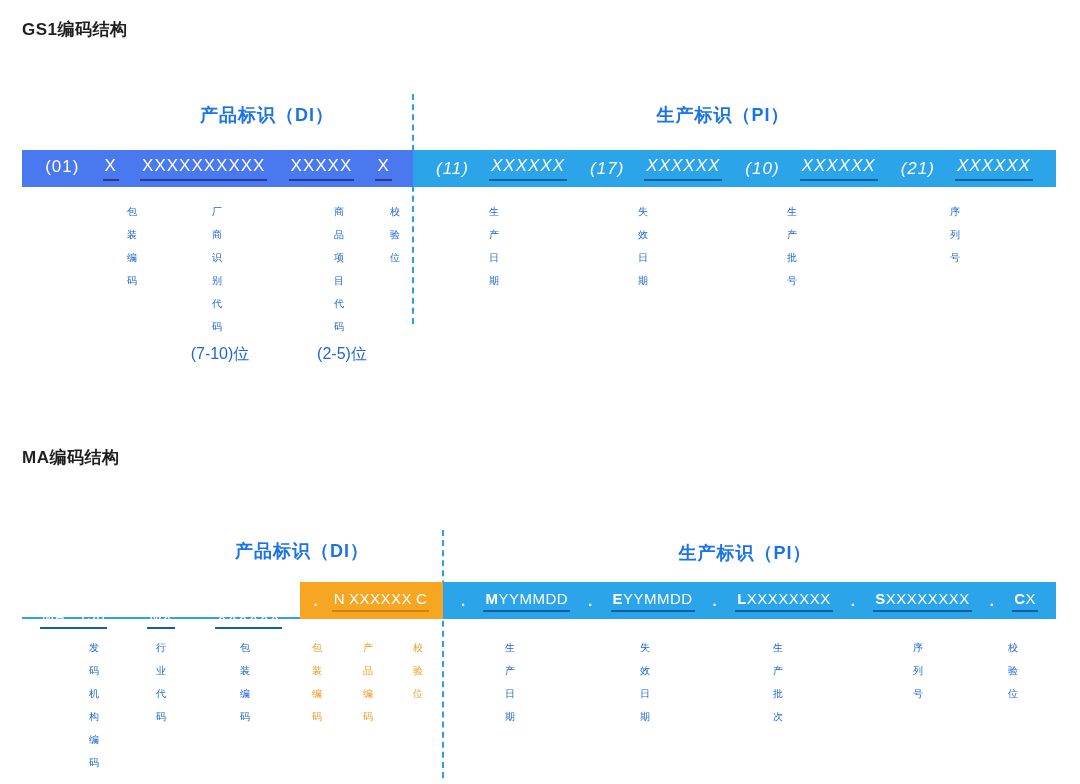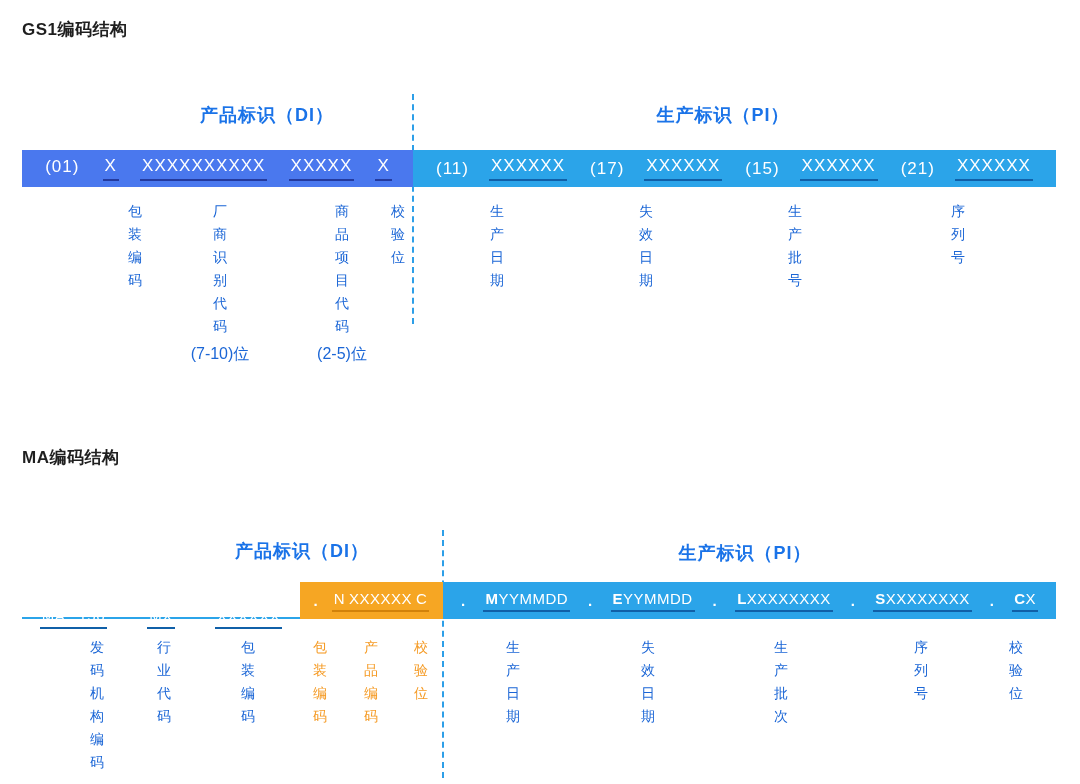--- a/index.html
+++ b/index.html
@@ -20,27 +20,27 @@
   .di-seg  { background:var(--royal-blue,#4a78ee); width:391px; font-size:17px; letter-spacing:1px; }
   .pi-seg  { background:var(--cyan-blue,#2ba4e9);  flex:1;      font-size:17px; letter-spacing:1px; }
   .ma-di-seg   { background:var(--cyan-blue,#2ba4e9); width:278px; font-size:15px; letter-spacing:.5px;margin-top:35px; }
   .ma-pack-seg { background:var(--orange,#f6a623);    width:143px; font-size:15px; letter-spacing:.5px; }
   .ma-pi-seg   { background:var(--cyan-blue,#2ba4e9); flex:1;      font-size:15px; letter-spacing:.5px; }
 
   .fld { display:inline-block; padding:0 2px 3px; white-space:nowrap; }
   .u-navy { border-bottom:2px solid var(--underline-navy,#233a9e); }
   .u-blue { border-bottom:2px solid var(--underline-blue,#1060a8); }
   .u-or   { border-bottom:2px solid var(--underline-orange,#d2820a); }
-  .pair { display:flex; align-items:center; gap:20px; }
+  .pair { display:flex; align-items:center; gap:20px;font-style:italic; }
   .nogap { display:flex; align-items:center; gap:0; }
   .sep { font-weight:700; }
   .grp b { font-weight:700; }
 
-  .vlab { transform:translateX(-50%); width:16px; font-size:14px; line-height:23px;
-    color:var(--label-blue,#1b66d6); text-align:center; word-break:break-all; }
+  .vlab { transform:translateX(-50%); width:16px; font-size:10px; line-height:23px;
+    color:var(--label-blue,#1b66d6); word-break:break-all; }
   .vlab.or { color:var(--label-orange,#f59a23); }
   .note { transform:translateX(-50%); font-size:16px; color:var(--label-blue,#1b66d6); white-space:nowrap; }
 </style>
 </head>
 <body>
 
 <div id="canvas">
 
   <div class="title abs" style="left:22px;top:18px">GS1编码结构</div>
 
@@ -60,21 +60,21 @@
     <div class="seg pi-seg">
       <span class="pair">
         <span>(11)</span>
         <span class="fld u-blue">XXXXXX</span>
       </span>
       <span class="pair">
         <span>(17)</span>
         <span class="fld u-blue">XXXXXX</span>
       </span>
       <span class="pair">
-        <span>(15)</span>
+        <span>(10)</span>
         <span class="fld u-blue">XXXXXX</span>
       </span>
       <span class="pair">
         <span>(21)</span>
         <span class="fld u-blue">XXXXXX</span>
       </span>
     </div>
   </div>
 
   <div class="vlab abs" style="left:135px;top:200px">包装编码</div>

